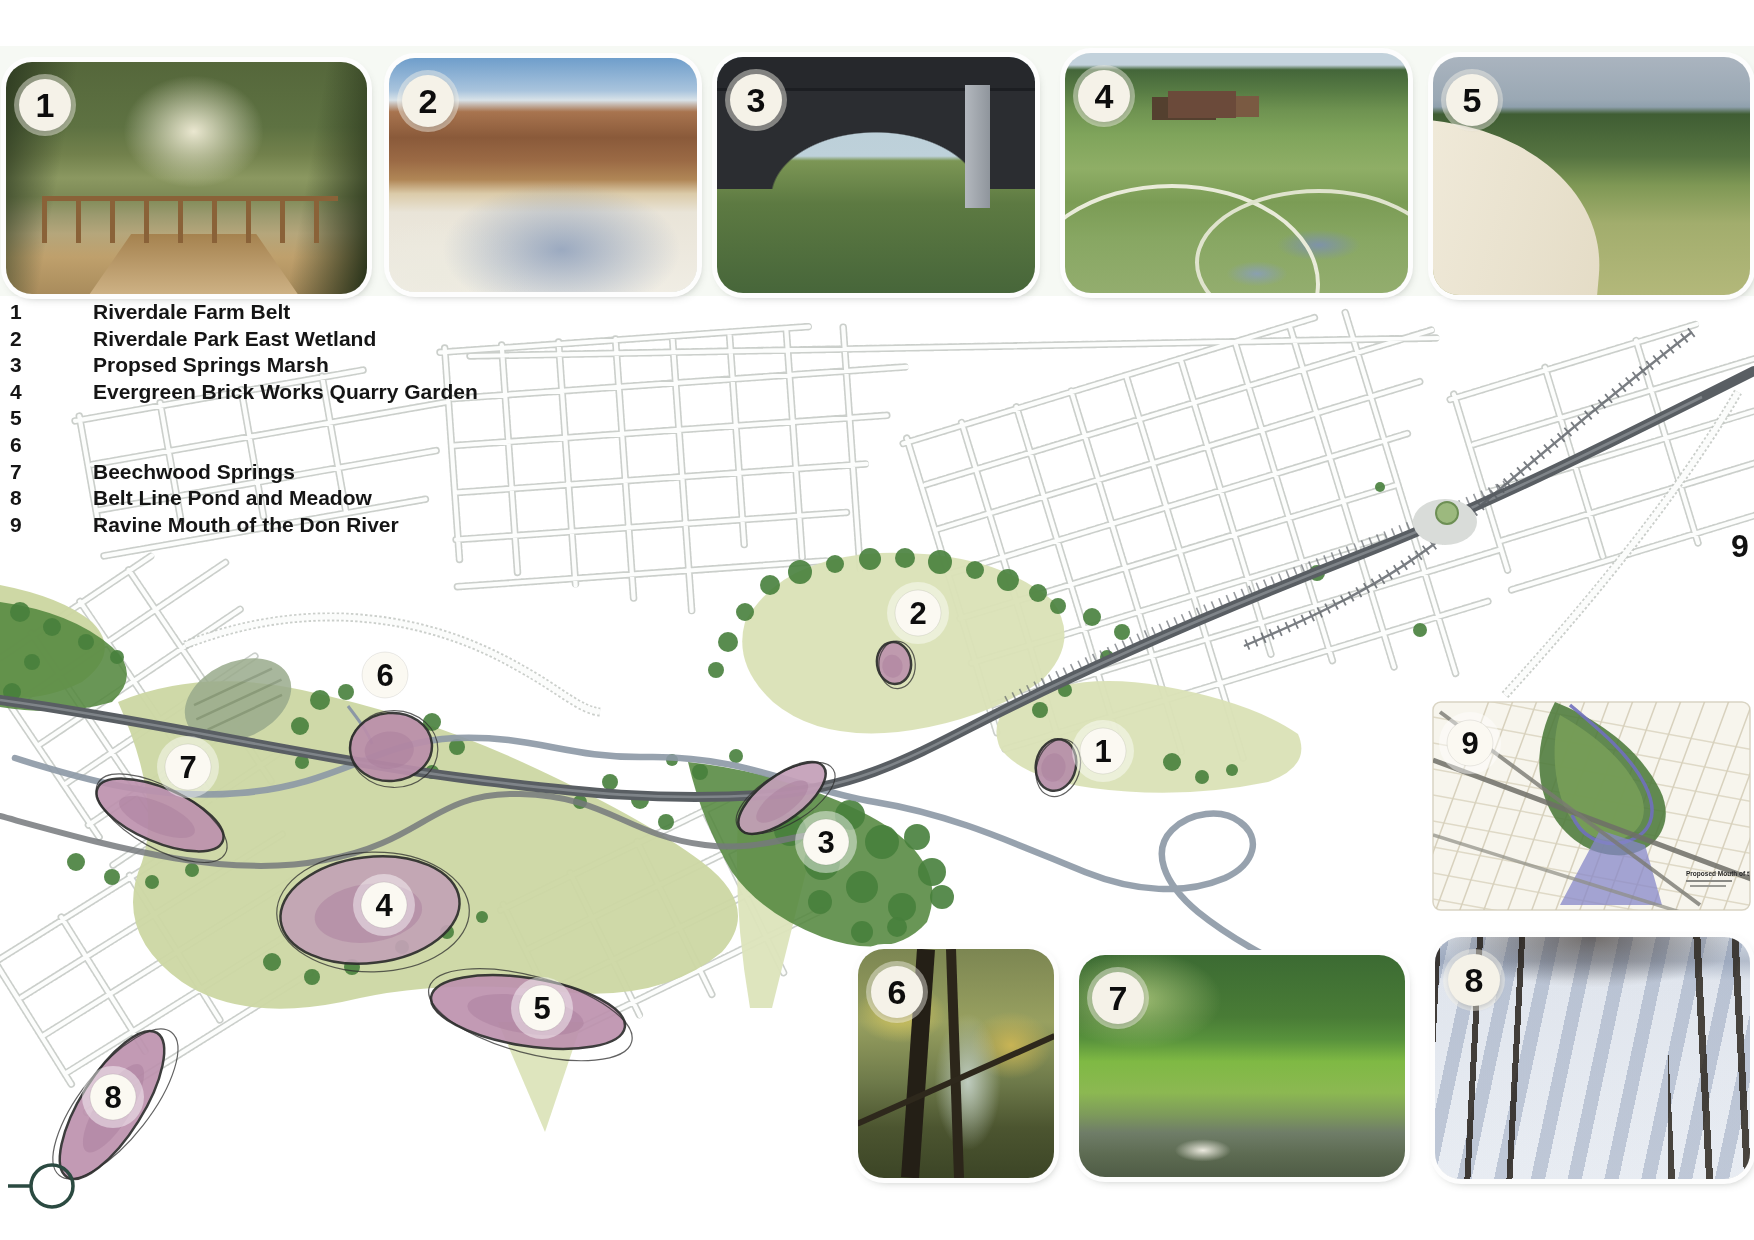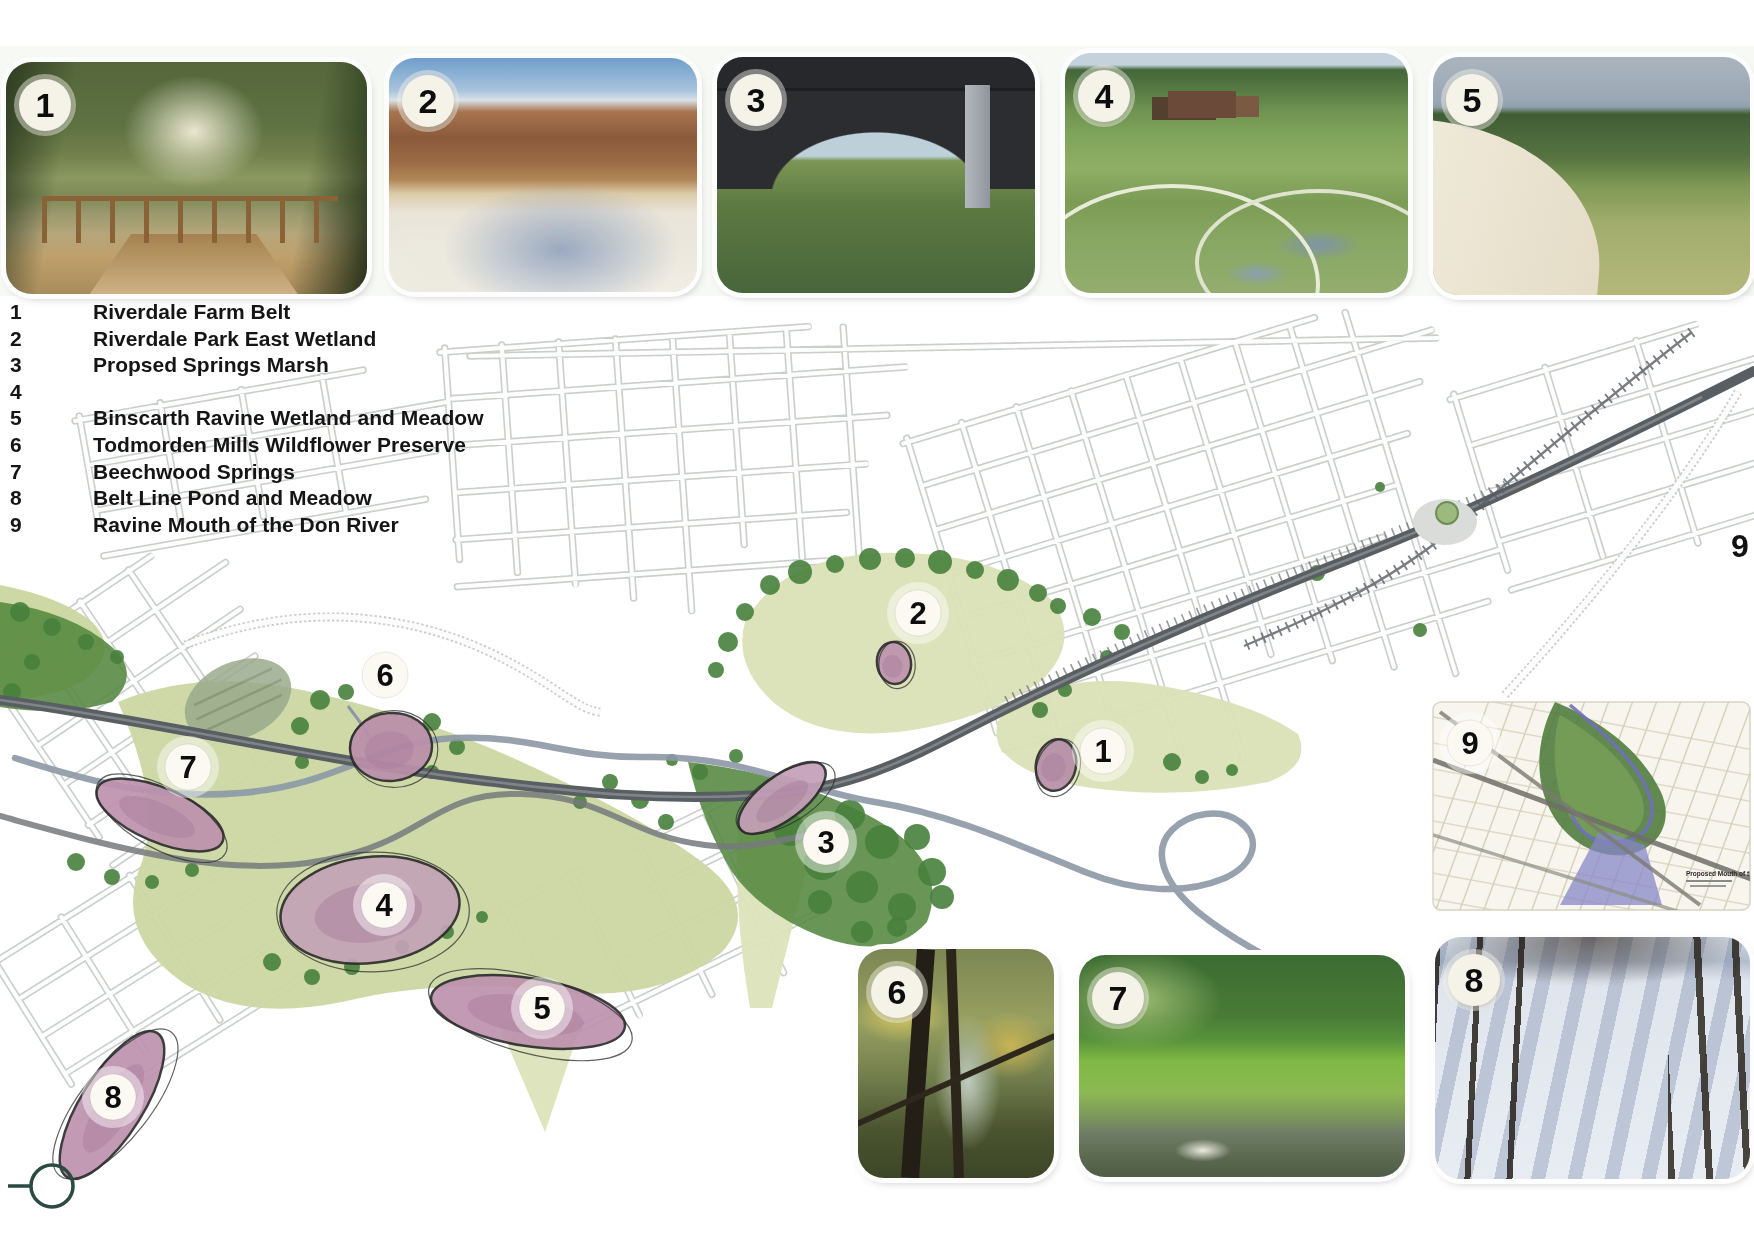--- a/index.html
+++ b/index.html
@@ -329,28 +329,27 @@
       <div class="lrow">
         <span class="lnum">2</span>
         <span>Riverdale Park East Wetland</span>
       </div>
       <div class="lrow">
         <span class="lnum">3</span>
         <span>Propsed Springs Marsh</span>
       </div>
       <div class="lrow">
         <span class="lnum">4</span>
+        <span>Evergreen Brick Works Quarry Garden</span>
       </div>
       <div class="lrow">
         <span class="lnum">5</span>
-        <span>Binscarth Ravine Wetland and Meadow</span>
       </div>
       <div class="lrow">
         <span class="lnum">6</span>
-        <span>Todmorden Mills Wildflower Preserve</span>
       </div>
       <div class="lrow">
         <span class="lnum">7</span>
         <span>Beechwood Springs</span>
       </div>
       <div class="lrow">
         <span class="lnum">8</span>
         <span>Belt Line Pond and Meadow</span>
       </div>
       <div class="lrow">

